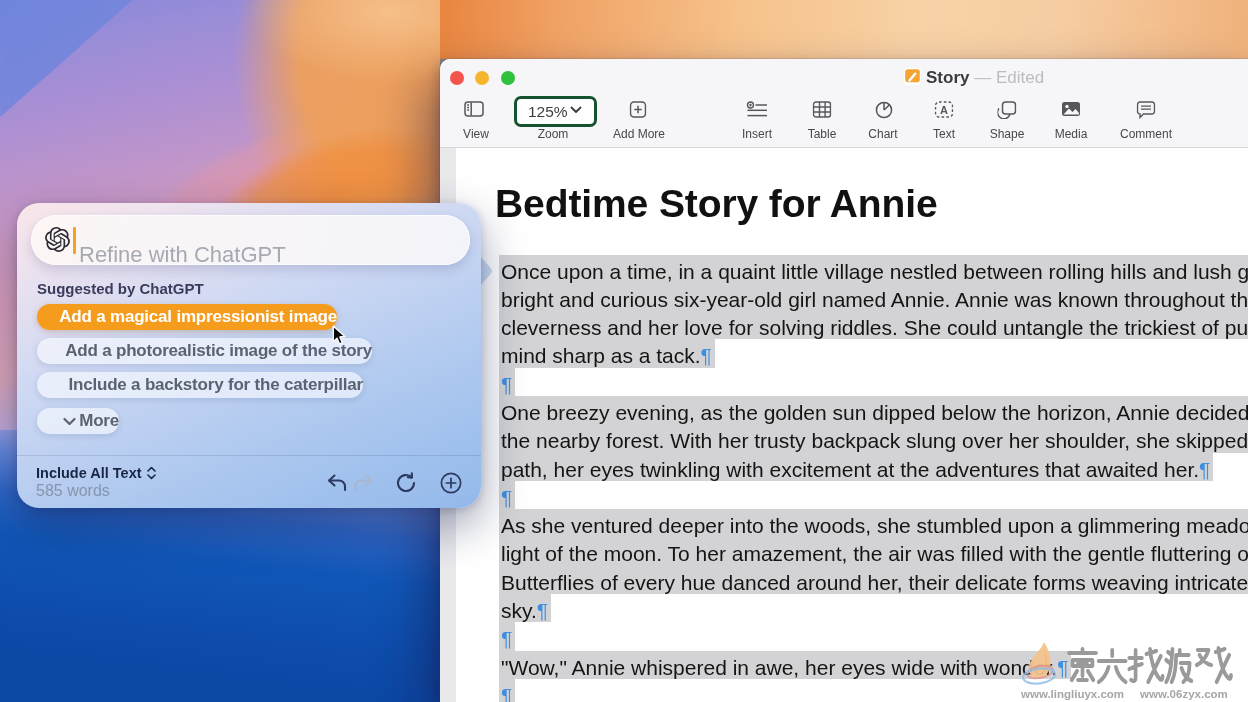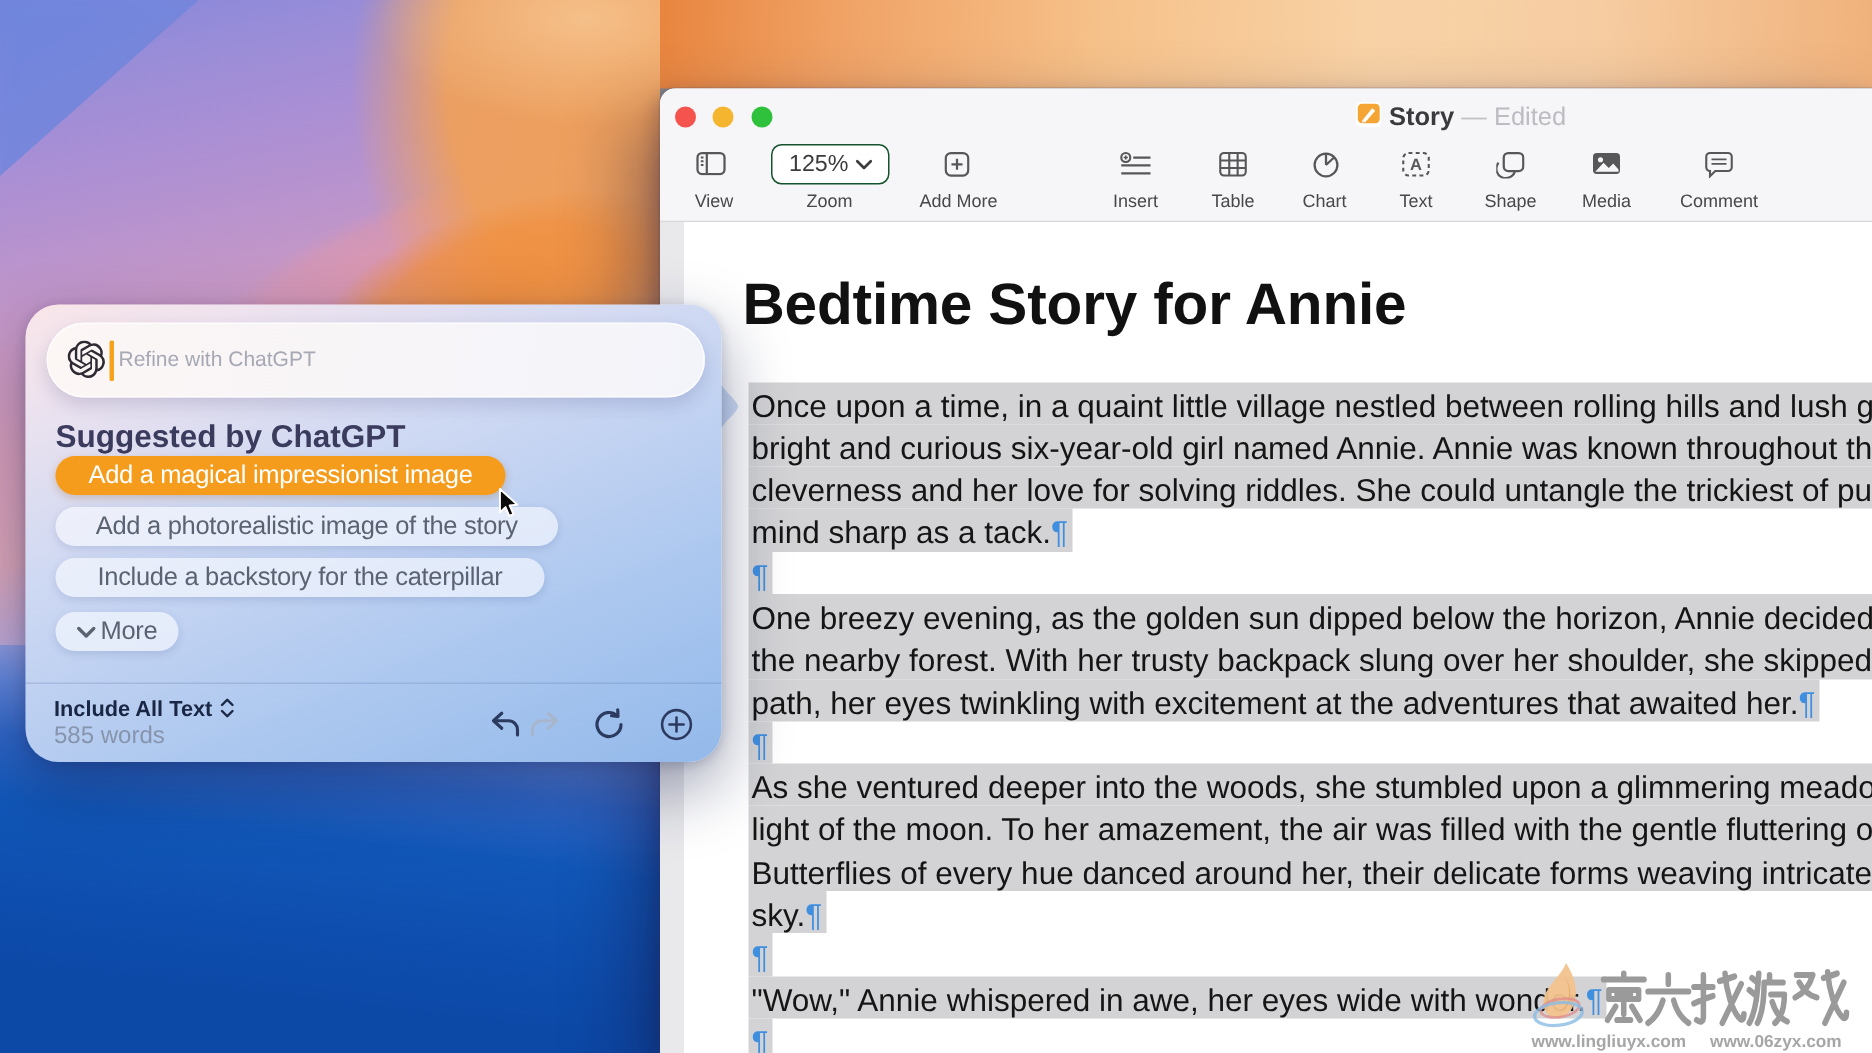--- a/index.html
+++ b/index.html
@@ -39,21 +39,21 @@
   #tl-r{left:450px;background:#f4544d}
   #tl-y{left:475px;background:#f5b52e}
   #tl-g{left:501px;background:#30c13c}
   #title{left:904px;top:68px;height:18px;white-space:nowrap;font-size:17px;color:#3a3a3e}
   #title b{font-weight:bold}
   #title .dash{color:#c0c0c6;font-weight:normal}
   #title .edited{color:#bcbcc2;font-weight:normal}
   .tbl{top:127px;font-size:12px;color:#48484a;transform:translateX(-50%);white-space:nowrap}
   .tbi{top:101px;transform:translateX(-50%)}
   #zoomdd{left:514px;top:96px;width:77px;height:25px;background:#fff;
-     border:1px solid #14532d;border-radius:7px;}
+     border:3px solid #14532d;border-radius:7px;}
   #zoomdd span{position:absolute;left:11px;top:4px;font-size:15.5px;color:#3c3c3e}
   
   #page{left:456px;top:148px;width:792px;height:554px;background:#fff}
   #h1{left:495px;top:182px;font-size:39px;font-weight:bold;color:#111;white-space:nowrap;letter-spacing:-.1px}
   #doc{left:501px;top:254.5px;font-size:21px;line-height:28.3px;color:#151515;white-space:nowrap}
   #doc div{height:28.3px}
   #doc .hl{display:inline-block;vertical-align:top;height:28.3px;line-height:33.8px;
            background:#d3d3d5;margin-left:-2px;padding:0 3px 0 2px}
   #doc .p{color:#3f8fe0}
   
@@ -61,24 +61,24 @@
   
   #pop{left:17px;top:203px;width:464px;height:305px;border-radius:22px;
     background:linear-gradient(158deg,#f9e6e9 0%,#efe3ee 12%,#cfd9f3 38%,#abc7ef 72%,#93b9ea 100%);
     box-shadow:0 18px 45px rgba(15,25,70,.40), 0 2px 8px rgba(15,25,70,.18);z-index:30}
   #tail{left:479px;top:254px;z-index:29}
   #inp{left:31px;top:215px;width:439px;height:50px;border-radius:25px;z-index:31;
     background:linear-gradient(100deg,#fcf6f5 0%,#f3f4fa 100%);
     box-shadow:0 5px 12px rgba(40,40,100,.16), inset 0 0 0 1px rgba(255,255,255,.7);}
   #ai-logo{left:45px;top:227px;z-index:32}
   #caret{left:73px;top:227px;width:3px;height:27px;background:#f5a31f;border-radius:1px;z-index:32}
-  #ph{left:79px;top:231px;font-size:14px;color:#a6a9b4;z-index:32}
-  #sug{left:37px;top:280px;font-size:21px;font-weight:bold;color:#3b3b5e;z-index:31}
+  #ph{left:79px;top:242px;font-size:22px;color:#a6a9b4;z-index:32}
+  #sug{left:37px;top:280px;font-size:15px;font-weight:bold;color:#3b3b5e;z-index:31}
   .pill{position:absolute;border-radius:13px;height:26px;z-index:31;
-     font-size:17px;font-weight:normal;letter-spacing:-.2px;text-align:center;
+     font-size:17px;font-weight:bold;letter-spacing:-.2px;text-align:right;
      background:rgba(248,251,255,.64);box-shadow:0 2px 6px rgba(40,60,120,.15);
      color:#5b6372;line-height:26px;white-space:nowrap}
   #pill1{left:37px;top:304px;width:300px;background:#f69c1c;color:#fff;box-shadow:0 2px 6px rgba(150,80,0,.25)}
   #pill2{left:37px;top:338px;width:335px}
   #pill3{left:37px;top:372px;width:326px}
   #pill4{left:37px;top:408px;width:82px}
   #div1{left:17px;top:455px;width:464px;height:1px;background:rgba(50,70,130,.16);z-index:31}
   #iat{left:36px;top:465px;font-size:14.5px;font-weight:bold;color:#1a2744;z-index:31}
   #words{left:36px;top:482px;font-size:16px;color:#8694ac;z-index:31}
   .bic{position:absolute;z-index:31}

